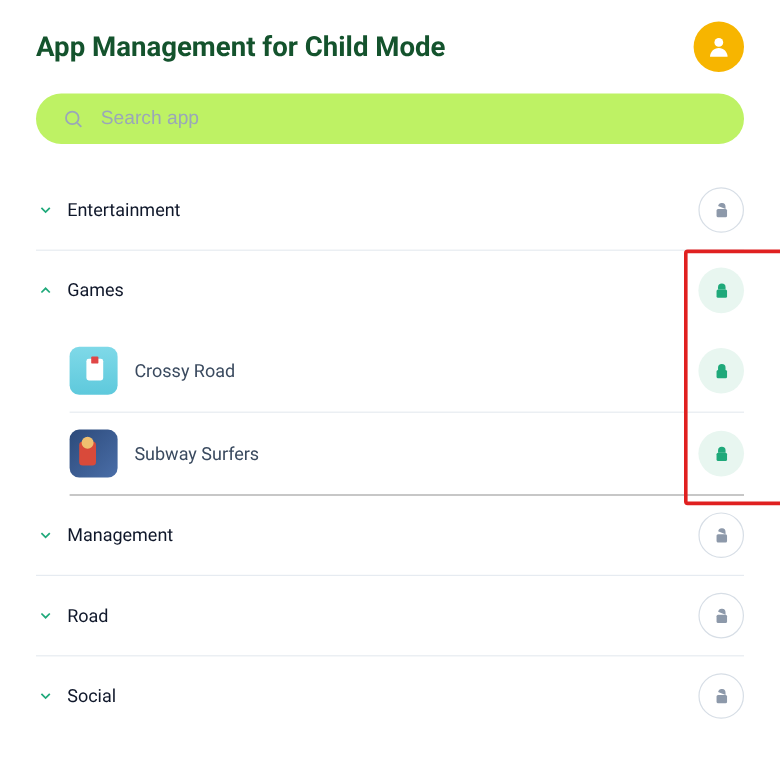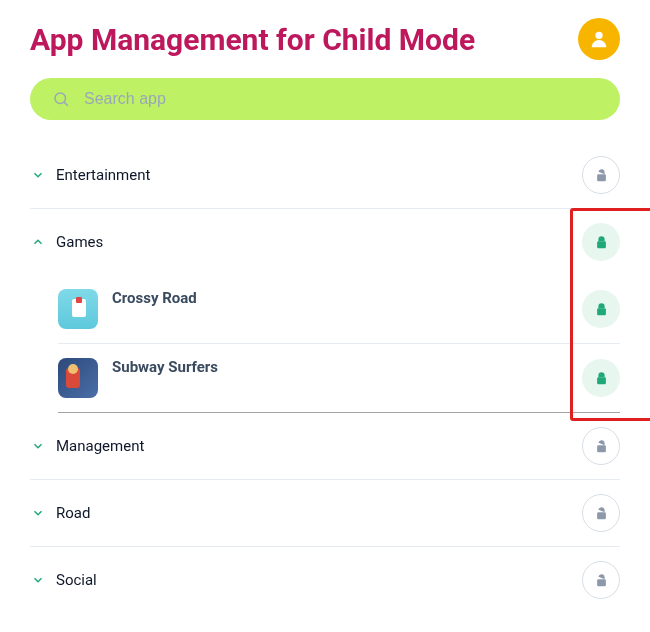--- a/index.html
+++ b/index.html
@@ -11,23 +11,23 @@
       padding: 18px 30px;
       color: #1a2b4a;
     }
     .header {
       display: flex;
       justify-content: space-between;
       align-items: center;
       margin-bottom: 18px;
     }
     .title {
-      font-size: 30px;
+      font-size: 23px;
       font-weight: 700;
-      color: #be185d;
+      color: #14532d;
     }
     .avatar {
       width: 42px;
       height: 42px;
       border-radius: 50%;
       background: #f7b500;
       display: flex;
       align-items: center;
       justify-content: center;
     }
@@ -94,23 +94,22 @@
     .app-row {
       display: flex;
       align-items: center;
       justify-content: space-between;
       padding: 14px 0;
       border-bottom: 1px solid #e6ebf1;
       margin-left: 28px;
     }
     .app-left {
       display: flex;
-      align-items: flex-start;
+      align-items: center;
       gap: 14px;
-      font-weight: bold;
     }
     .app-icon {
       width: 40px;
       height: 40px;
       border-radius: 8px;
       display: flex;
       align-items: center;
       justify-content: center;
       overflow: hidden;
     }

